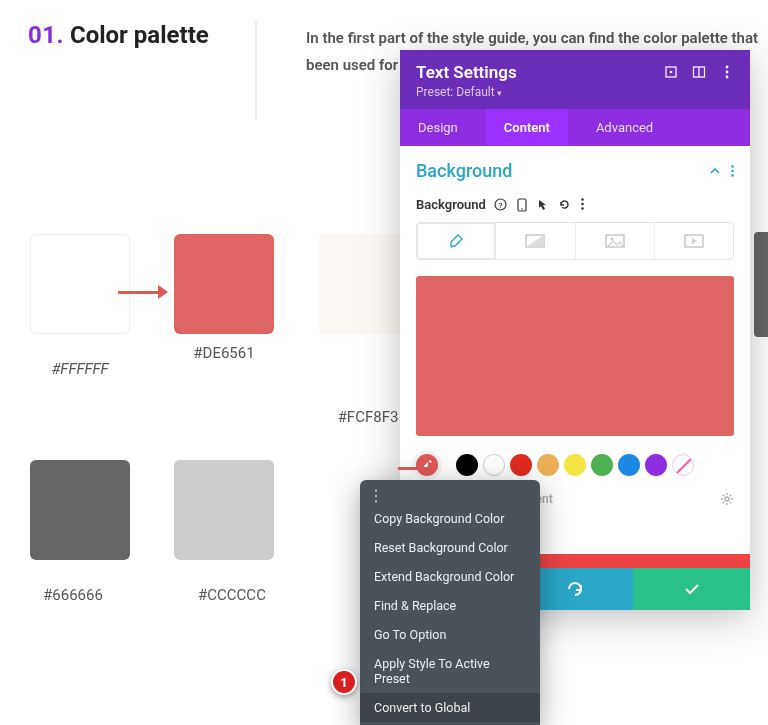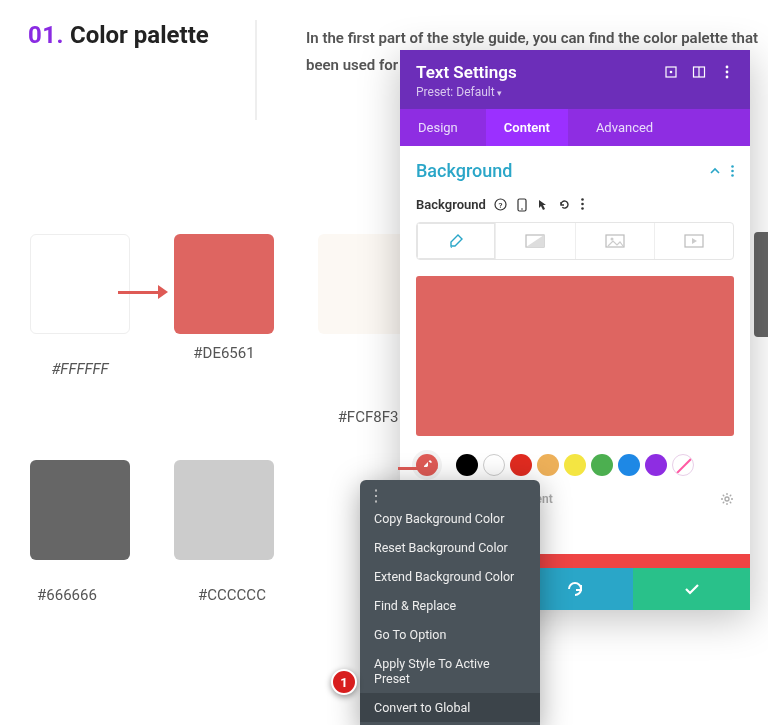--- a/index.html
+++ b/index.html
@@ -161,21 +161,21 @@
 <div class="swatch" style="left:30px;top:234px;background:#FFFFFF;border:1px solid #eee;"></div>
 <div class="swatch-label" style="left:15px;top:360px;font-style:italic;">#FFFFFF</div>
 
 <div class="swatch" style="left:174px;top:234px;background:#DE6561;"></div>
 <div class="swatch-label" style="left:159px;top:344px;">#DE6561</div>
 
 <div class="swatch" style="left:318px;top:234px;background:#FCF8F3;"></div>
 <div class="swatch-label" style="left:303px;top:368px;margin-top:40px;">#FCF8F3</div>
 
 <div class="swatch" style="left:30px;top:460px;background:#666666;"></div>
-<div class="swatch-label" style="left:2px;top:586px;">#666666</div>
+<div class="swatch-label" style="left:8px;top:586px;">#666666</div>
 
 <div class="swatch" style="left:174px;top:460px;background:#CCCCCC;"></div>
 <div class="swatch-label" style="left:167px;top:586px;">#CCCCCC</div>
 
 <div class="arrow" style="left:118px;top:282px;"></div>
 
 <div class="rstrip"></div>
 
 <div class="panel">
   <div class="panel-header">

